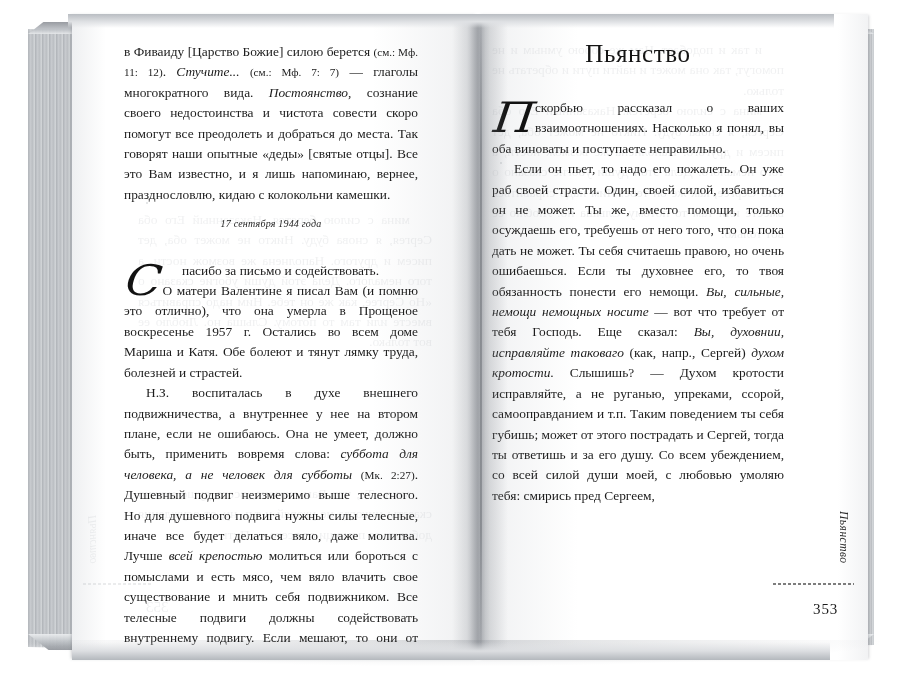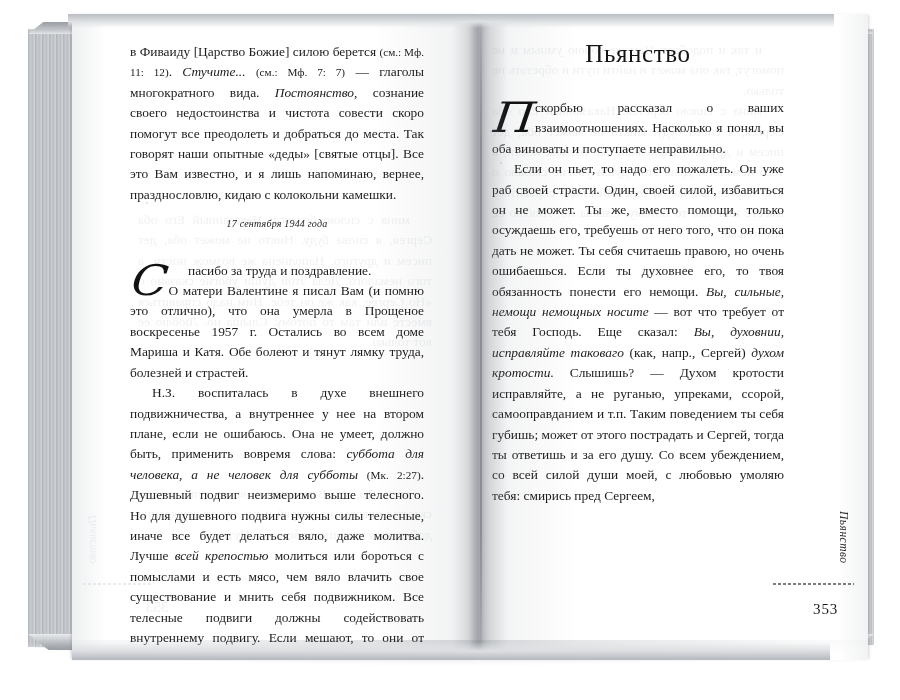--- a/index.html
+++ b/index.html
@@ -133,21 +133,21 @@
   }
 
   
   .page-body{
     position:absolute;z-index:4;
     color:#1c1c1c;
     font-size:13.4px;line-height:20.4px;
     text-align:justify;
     -webkit-hyphens:none;hyphens:none;
   }
-  .page-left .page-body{ left:58px;top:28px;width:294px; }
+  .page-left .page-body{ left:52px;top:28px;width:294px; }
   .page-right .page-body{ left:14px;top:84px;width:292px; }
 
   .page-title{
     position:absolute;z-index:5;
     left:14px;top:26px;width:292px;
     text-align:center;
     font-size:25px;letter-spacing:.6px;color:#141414;
     font-family:"Liberation Serif","DejaVu Serif",serif;
   }
 
@@ -261,21 +261,21 @@
       <div class="ghost-folio">353</div>
 
       <div class="page-body">
 
         <p class="first-par">в Фиваиду [Царство Божие] силою берется <span class="sm">(см.: Мф. 11: 12)</span>. <span class="it">Стучите...</span> <span class="sm">(см.: Мф. 7: 7)</span> — глаголы многократного вида. <span class="it">Постоянство</span>, сознание своего недостоинства и чистота совести скоро помогут все преодолеть и добраться до места. Так говорят наши опытные «деды» [святые отцы]. Все это Вам известно, и я лишь напоминаю, вернее, празднословлю, кидаю с колокольни камешки.</p>
 
         <div class="dateline">17 сентября 1944 года</div>
 
         <div class="gap"></div>
 
-        <p class="par-dropcap"><span class="dropcap">С</span><span class="dropcap-lead">пасибо за труда и поздравление.</span>О матери Валентине я писал Вам (и помню это отлично), что она умерла в Прощеное воскресенье 1957 г. Остались во всем доме Мариша и Катя. Обе болеют и тянут лямку труда, болезней и страстей.</p>
+        <p class="par-dropcap"><span class="dropcap">С</span><span class="dropcap-lead">пасибо за письмо и содействовать.</span>О матери Валентине я писал Вам (и помню это отлично), что она умерла в Прощеное воскресенье 1957 г. Остались во всем доме Мариша и Катя. Обе болеют и тянут лямку труда, болезней и страстей.</p>
 
         <p>Н.З. воспиталась в духе внешнего подвижничества, а внутреннее у нее на втором плане, если не ошибаюсь. Она не умеет, должно быть, применить вовремя слова: <span class="it">суббота для человека, а не человек для субботы</span> <span class="sm">(Мк. 2:27)</span>. Душевный подвиг неизмеримо выше телесного. Но для душевного подвига нужны силы телесные, иначе все будет делаться вяло, даже молитва. Лучше <span class="it">всей крепостью</span> молиться или бороться с помыслами и есть мясо, чем вяло влачить свое существование и мнить себя подвижником. Все телесные подвиги должны содействовать внутреннему подвигу. Если мешают, то они от лукавого. Это так ясно!</p>
 
       </div>
 
       <div class="speck" style="left:60px;top:300px;width:2px;height:2px;"></div>
       <div class="speck" style="left:74px;top:188px;width:2px;height:2px;"></div>
     </div>
 
     <div class="leaf leaf-right page-right">

